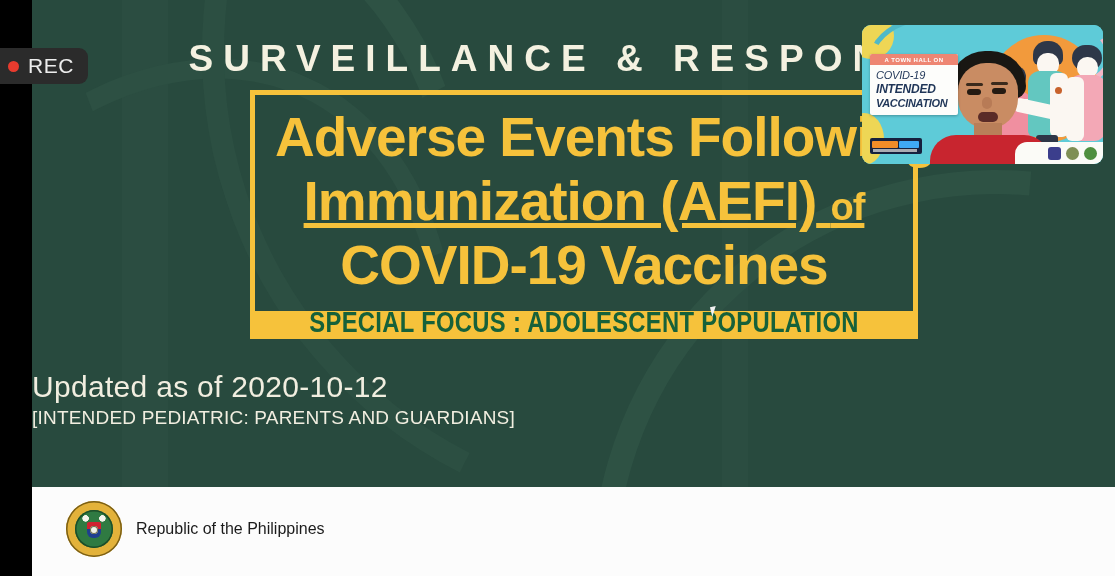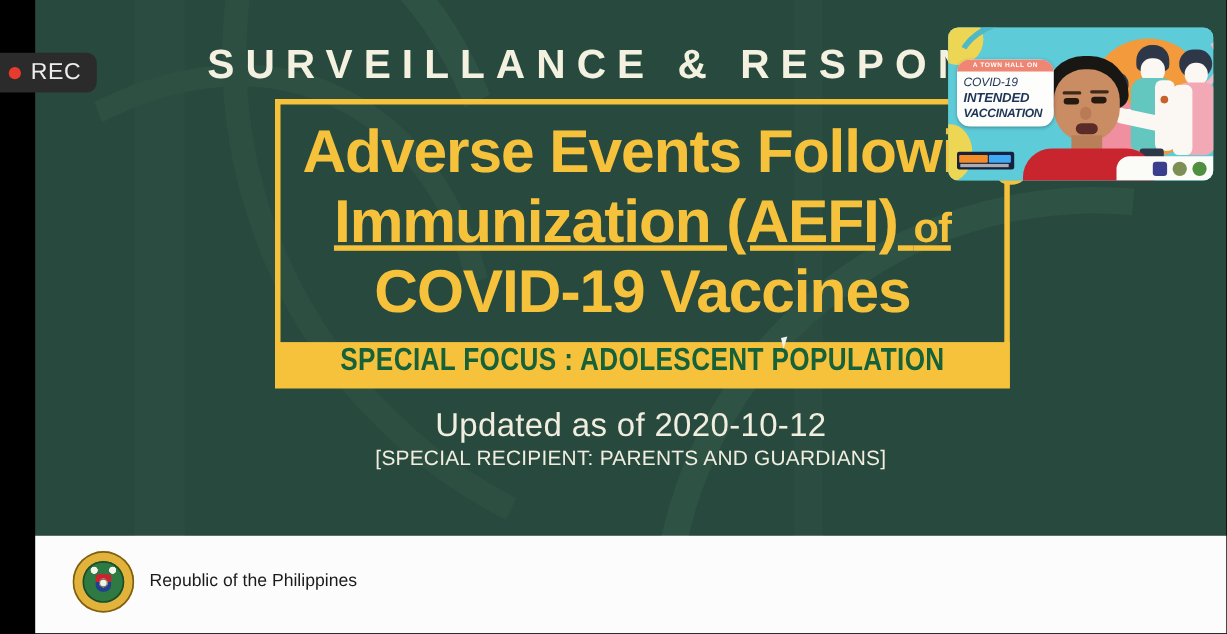--- a/index.html
+++ b/index.html
@@ -51,32 +51,32 @@
   .title-lines{padding:14px 20px 10px 20px;text-align:center;}
   .tline{
     color:#F6C23B;font-weight:700;line-height:1.02;white-space:nowrap;
     font-family:"Liberation Sans","DejaVu Sans",sans-serif;
   }
   .tline-1{font-size:55px;letter-spacing:-1px;}
   .tline-2{font-size:55px;letter-spacing:-1px;margin-top:8px;text-decoration:underline;}
   .tline-3{font-size:55px;letter-spacing:-1px;margin-top:8px;text-align:center;}
   .tsmall{font-size:38px;font-weight:700;}
   .title-footer{
-    background:#F6C23B;margin:8px -5px -5px -5px;height:42px;
-    display:flex;align-items:flex-start;justify-content:center;
+    background:#F6C23B;margin:8px -5px -5px -5px;height:28px;
+    display:flex;align-items:flex-end;justify-content:center;
   }
   .title-footer span{
     color:#16613A;font-size:29px;font-weight:700;letter-spacing:.4px;
     font-family:"Liberation Sans Narrow","Liberation Sans",sans-serif;
     transform:scaleX(.82);transform-origin:center;white-space:nowrap;
   }
 
   
   .updated{
-    position:absolute;left:0;right:0;top:370px;text-align:center;color:#F1EEE0;
+    position:absolute;left:0;right:0;top:370px;color:#F1EEE0;
   }
   .updated-main{font-size:30px;font-weight:400;letter-spacing:.3px;}
   .updated-sub{font-size:19px;font-weight:400;letter-spacing:.2px;margin-top:3px;}
 
   
   .footer{
     position:absolute;left:32px;top:487px;width:1083px;height:89px;background:#FCFCFC;padding-left:28px;
   }
   .footer-brand{position:absolute;left:34px;top:14px;display:flex;align-items:center;gap:14px;}
   .seal{position:relative;width:56px;height:56px;border-radius:50%;
@@ -145,21 +145,21 @@
   .fig-right{left:206px;top:20px;width:40px;height:108px;}
   .fig-right .hair{position:absolute;left:4px;top:0;width:30px;height:26px;border-radius:14px;background:#2E3748;}
   .fig-right .face{position:absolute;left:9px;top:12px;width:21px;height:21px;border-radius:10px;background:#FBF7F2;}
   .fig-right .body{position:absolute;left:0px;top:30px;width:38px;height:66px;border-radius:12px;background:#F3A8B6;}
   .fig-right .coat{position:absolute;left:-2px;top:32px;width:18px;height:64px;border-radius:6px;background:#FBF7F2;}
 
   .arm-white{position:absolute;left:150px;top:78px;width:60px;height:14px;border-radius:8px;background:#FBF7F2;transform:rotate(12deg);}
 
   .card{
     position:absolute;left:8px;top:29px;width:88px;
-    background:#FDFDFB;border-radius:12px;overflow:hidden;
+    background:#FDFDFB;border-radius:2px;overflow:hidden;
     box-shadow:0 1px 3px rgba(0,0,0,.28);
   }
   .card-head{background:#EE8673;color:#FFFFFF;font-size:6px;font-weight:700;
              letter-spacing:.5px;text-align:center;padding:3px 0 2px;}
   .card-body{padding:4px 6px 6px 6px;color:#1F3557;font-style:italic;}
   .card-l1{font-size:11px;font-weight:400;letter-spacing:-.2px;}
   .card-l2{font-size:12px;font-weight:700;letter-spacing:-.2px;margin-top:1px;}
   .card-l3{font-size:11px;font-weight:700;letter-spacing:-.3px;margin-top:1px;}
 
   .presenter{position:absolute;left:74px;top:26px;width:106px;height:113px;}
@@ -220,21 +220,21 @@
         <div class="tline tline-2"><span>Immunization (AEFI)</span> <span class="tsmall">of</span></div>
         <div class="tline tline-3">COVID-19 Vaccines</div>
       </div>
       <div class="title-footer">
         <span>SPECIAL FOCUS : ADOLESCENT POPULATION</span>
       </div>
     </div>
 
     <div class="updated">
       <div class="updated-main">Updated as of 2020-10-12</div>
-      <div class="updated-sub">[SPECIAL RECIPIENT: PARENTS AND GUARDIANS]</div>
+      <div class="updated-sub">[INTENDED PEDIATRIC: PARENTS AND GUARDIANS]</div>
     </div>
 
     <div class="cursor"></div>
   </div>
 
   <div class="footer">
     <div class="footer-brand">
       <div class="seal">
         <div class="seal-birds"></div>
         <div class="seal-shield"></div>

